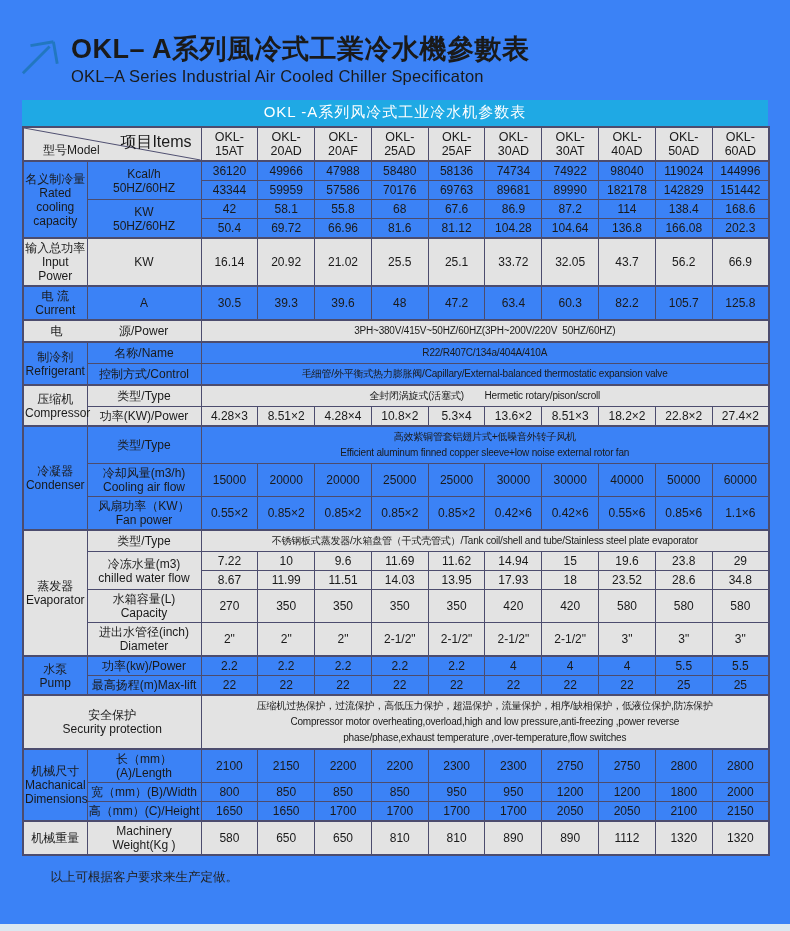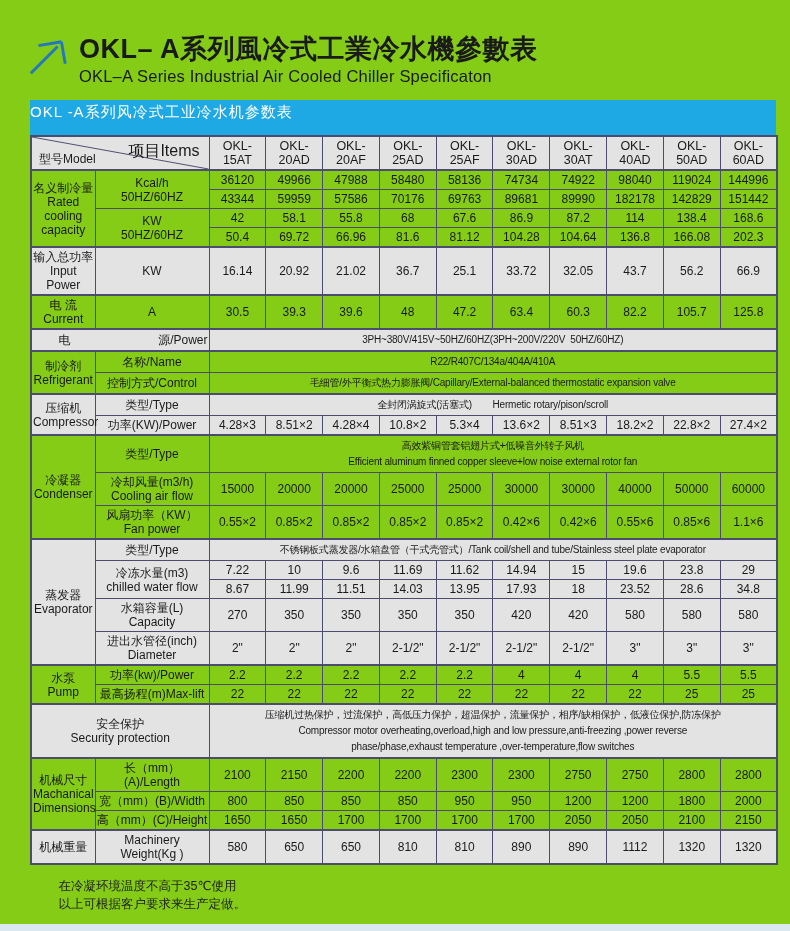--- a/index.html
+++ b/index.html
@@ -6,53 +6,53 @@
     --banner:#1fa9e4;
     --arrow:#2277c0;
     --bd:#4c4c6e;
     --shade:#e3e3e3;
     --bottom:#dce8f0;
     --ink:#1a1a1a;
   }
   *{box-sizing:border-box;}
   html,body{margin:0;padding:0;background:#fff;}
   body{font-family:"Liberation Sans","DejaVu Sans",sans-serif;color:var(--ink);}
-  .page{position:relative;width:790px;height:931px;background:#84cc16;overflow:hidden;padding-left:8px;}
+  .page{position:relative;width:790px;height:931px;background:#3b82f6;overflow:hidden;}
 
   
   .doc-header{display:flex;align-items:flex-start;padding:33px 0 0 20px;}
   .logo{width:42px;height:42px;margin-top:3px;flex:0 0 auto;}
   .titles{margin-left:9px;}
   .title-zh{margin:0;font-size:27px;font-weight:600;letter-spacing:.5px;line-height:32px;}
   .title-en{font-size:16.5px;line-height:22px;letter-spacing:.2px;}
 
   
-  .banner{width:746px;margin:13px 0 0 22px;height:35px;line-height:23px;background:var(--banner);
-          color:#fff;font-size:15px;letter-spacing:1px;}
+  .banner{width:746px;margin:13px 0 0 22px;height:26px;line-height:23px;background:var(--banner);
+          color:#fff;text-align:center;font-size:15px;letter-spacing:1px;}
 
   
   table.spec{width:746px;margin-left:22px;border-collapse:collapse;table-layout:fixed;
              border:2px solid var(--bd);font-size:12px;}
   table.spec td{border:1px solid var(--bd);text-align:center;vertical-align:middle;
                 padding:2px 1px;line-height:14px;}
   table.spec tr.sec-start td{border-top-width:2px;}
   tr.shaded td{background:var(--shade);}
   td.corner{position:relative;height:33px;padding:0;}
   td.corner svg{position:absolute;inset:0;width:100%;height:100%;}
-  .corner-model{position:absolute;left:7px;bottom:3px;font-size:12px;}
+  .corner-model{position:absolute;left:19px;bottom:3px;font-size:12px;}
   .corner-items{position:absolute;right:9px;top:45%;transform:translateY(-50%);font-size:16px;}
   td.model{font-size:12.5px;}
   td.lbl{font-size:12px;}
   td.item{font-size:12px;}
   td.span-cell{font-size:10px;letter-spacing:-0.2px;padding:2px 0;}
   td.span-cell div{white-space:pre;line-height:16px;}
   td.merged-split{padding:0;}
   .msplit{display:flex;width:100%;}
   .msplit span:first-child{width:36%;text-align:center;}
-  .msplit span:last-child{width:64%;text-align:right;}
+  .msplit span:last-child{width:64%;text-align:center;}
 
   
   .notes{margin:13px 0 0 22px;font-size:12.5px;line-height:17.5px;color:#222;}
   .note-line{white-space:pre;}
 
   .bottom-bar{position:absolute;left:0;bottom:0;width:100%;height:7px;background:var(--bottom);}
 </style>
 </head>
 <body>
 
@@ -203,21 +203,21 @@
           <td class="lbl" rowspan="1">
             <div>输入总功率</div>
             <div>Input Power</div>
           </td>
           <td class="item">
             <div>KW</div>
           </td>
           <td class="val">16.14</td>
           <td class="val">20.92</td>
           <td class="val">21.02</td>
-          <td class="val">36.7</td>
+          <td class="val">25.5</td>
           <td class="val">25.1</td>
           <td class="val">33.72</td>
           <td class="val">32.05</td>
           <td class="val">43.7</td>
           <td class="val">56.2</td>
           <td class="val">66.9</td>
         </tr>
         <tr class="sec-start">
           <td class="lbl" rowspan="1">
             <div>电 流</div>
@@ -523,18 +523,17 @@
           <td class="val">890</td>
           <td class="val">890</td>
           <td class="val">1112</td>
           <td class="val">1320</td>
           <td class="val">1320</td>
         </tr>
       </tbody>
   </table>
 
   <div class="notes" id="notes">
-      <div class="note-line">　　 在冷凝环境温度不高于35℃使用</div>
       <div class="note-line">　　 以上可根据客户要求来生产定做。</div>
     </div>
 
   <div class="bottom-bar"></div>
 </div>
 
 </body></html>

